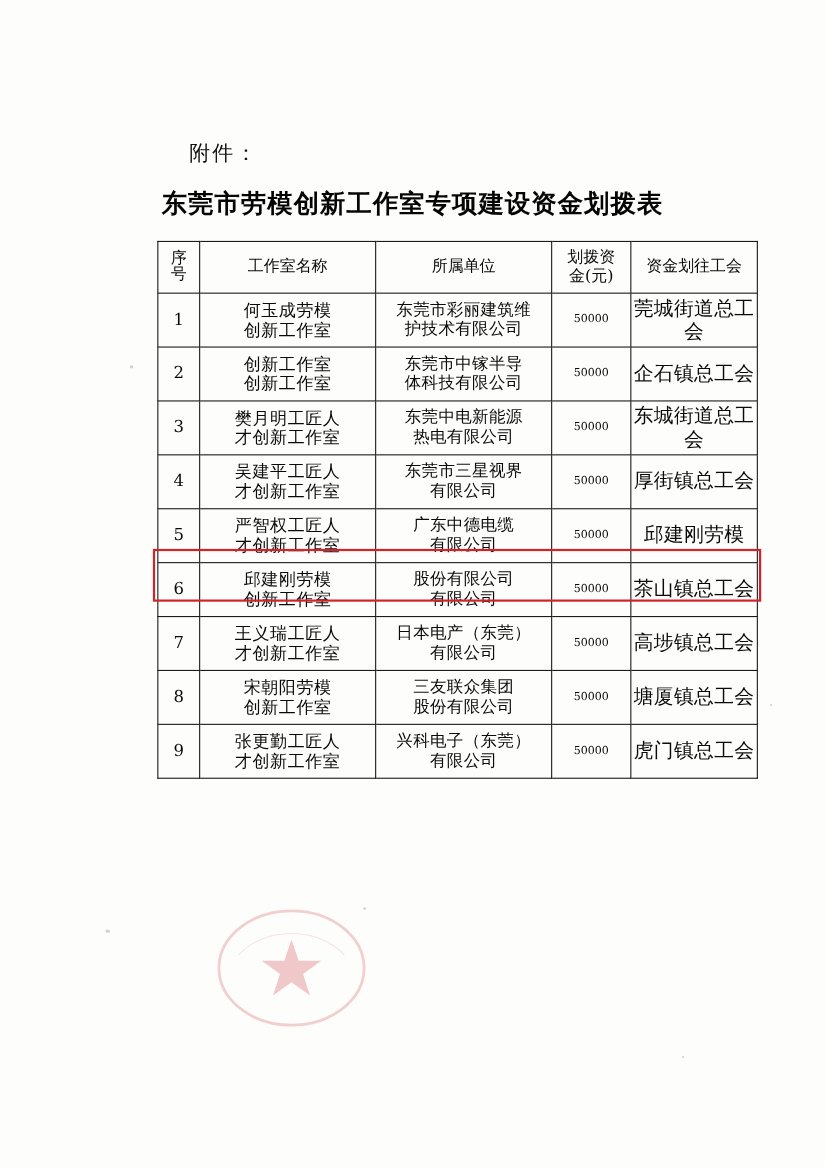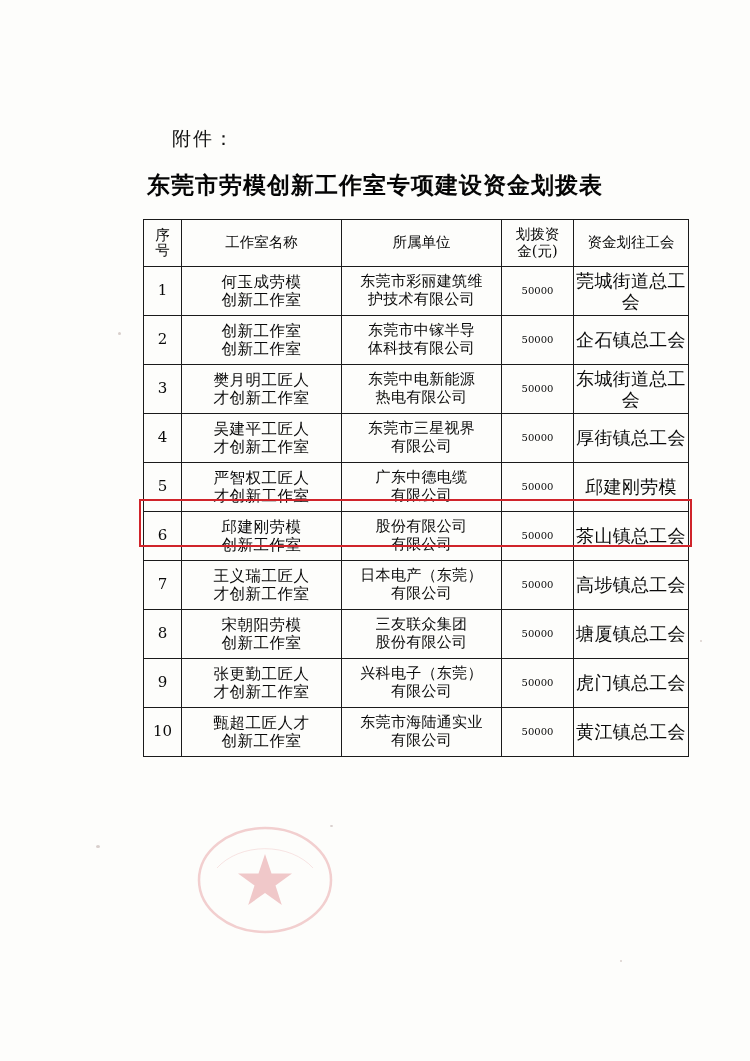--- a/index.html
+++ b/index.html
@@ -285,33 +285,20 @@
           <span>张更勤工匠人</span>
           <span>才创新工作室</span>
         </td>
         <td class="cell-unit two-line">
           <span>兴科电子（东莞）</span>
           <span>有限公司</span>
         </td>
         <td class="cell-amount">50000</td>
         <td class="cell-union">虎门镇总工会</td>
       </tr>
-      <tr class="data-row">
-        <td class="cell-no">10</td>
-        <td class="cell-studio two-line">
-          <span>甄超工匠人才</span>
-          <span>创新工作室</span>
-        </td>
-        <td class="cell-unit two-line">
-          <span>东莞市海陆通实业</span>
-          <span>有限公司</span>
-        </td>
-        <td class="cell-amount">50000</td>
-        <td class="cell-union">黄江镇总工会</td>
-      </tr>
     </tbody>
   </table>
 
   <div class="highlight-box"></div>
 
   <div class="stamp">
     <svg width="160" height="120" viewBox="0 0 160 120" xmlns="http://www.w3.org/2000/svg">
       <ellipse cx="80" cy="60" rx="66" ry="52" fill="none" stroke="#cf4149" stroke-width="2.5" opacity="0.55"></ellipse>
       <path d="M80 34 L86.5 53.5 L107 53.5 L90.5 65.5 L96.8 85 L80 73 L63.2 85 L69.5 65.5 L53 53.5 L73.5 53.5 Z" fill="#cf4149" opacity="0.62"></path>
       <path d="M32 48 A 58 44 0 0 1 128 48" fill="none" stroke="#cf4149" stroke-width="1" opacity="0.3"></path>

